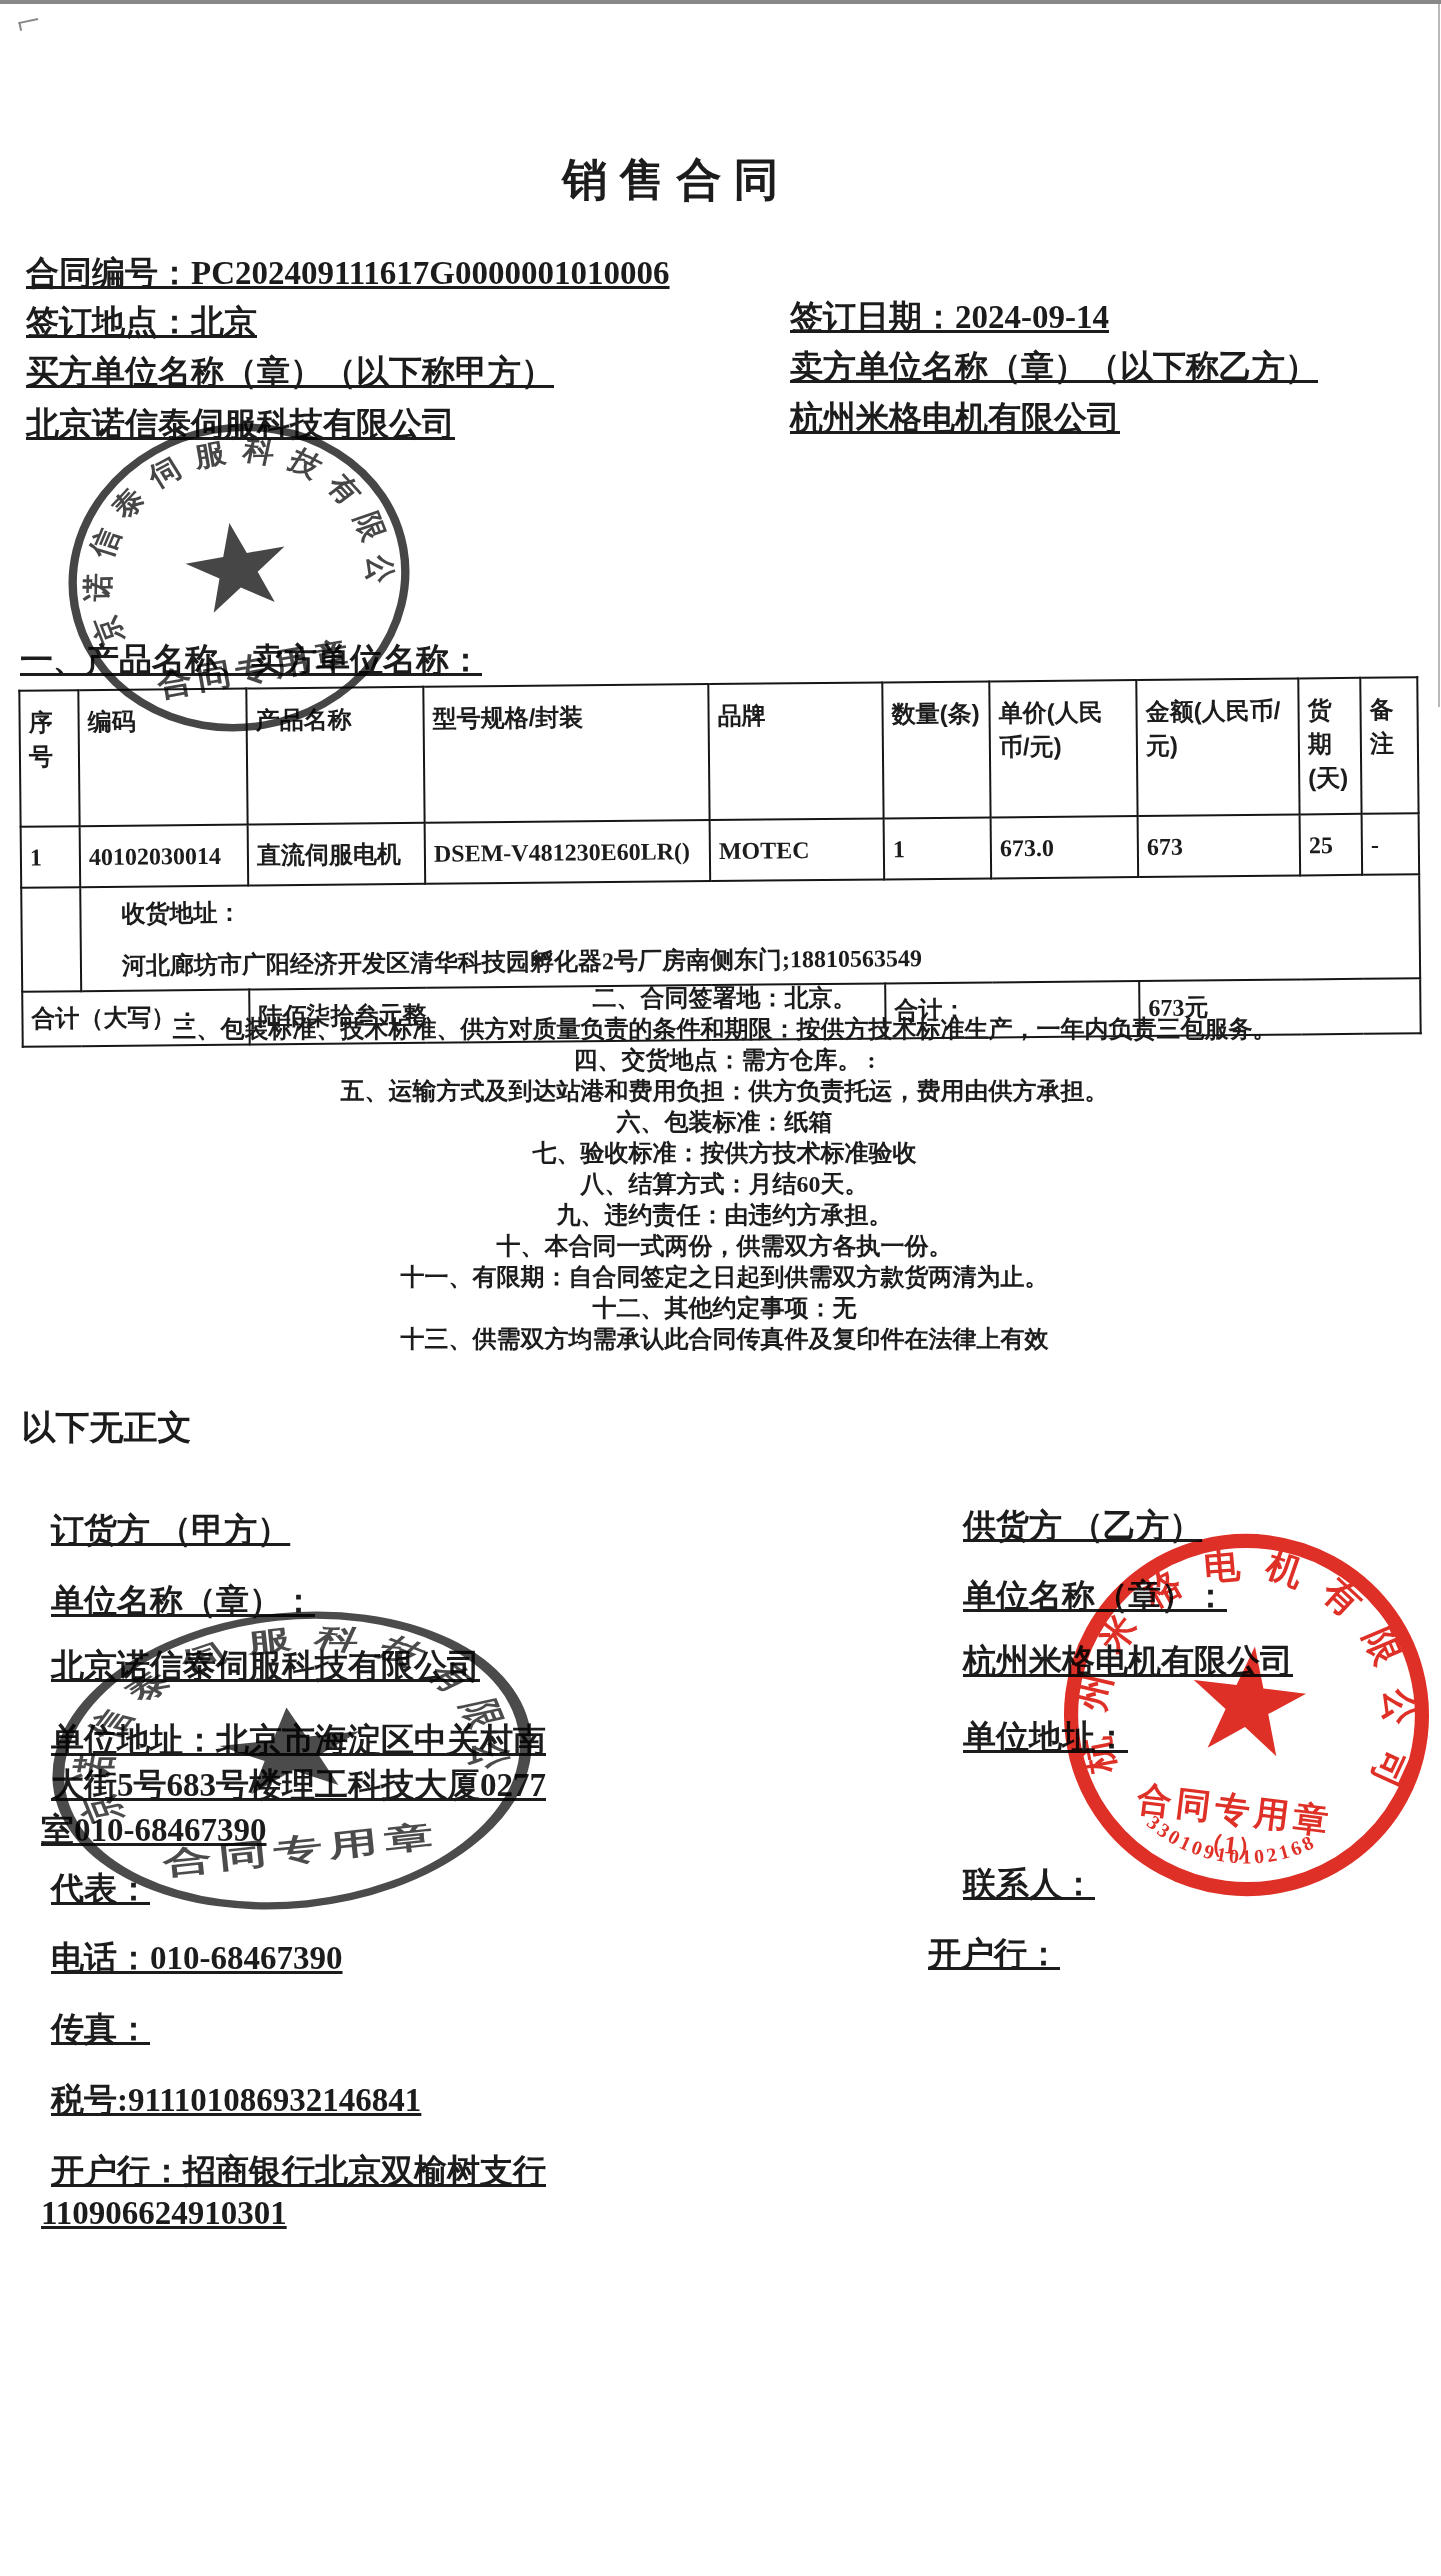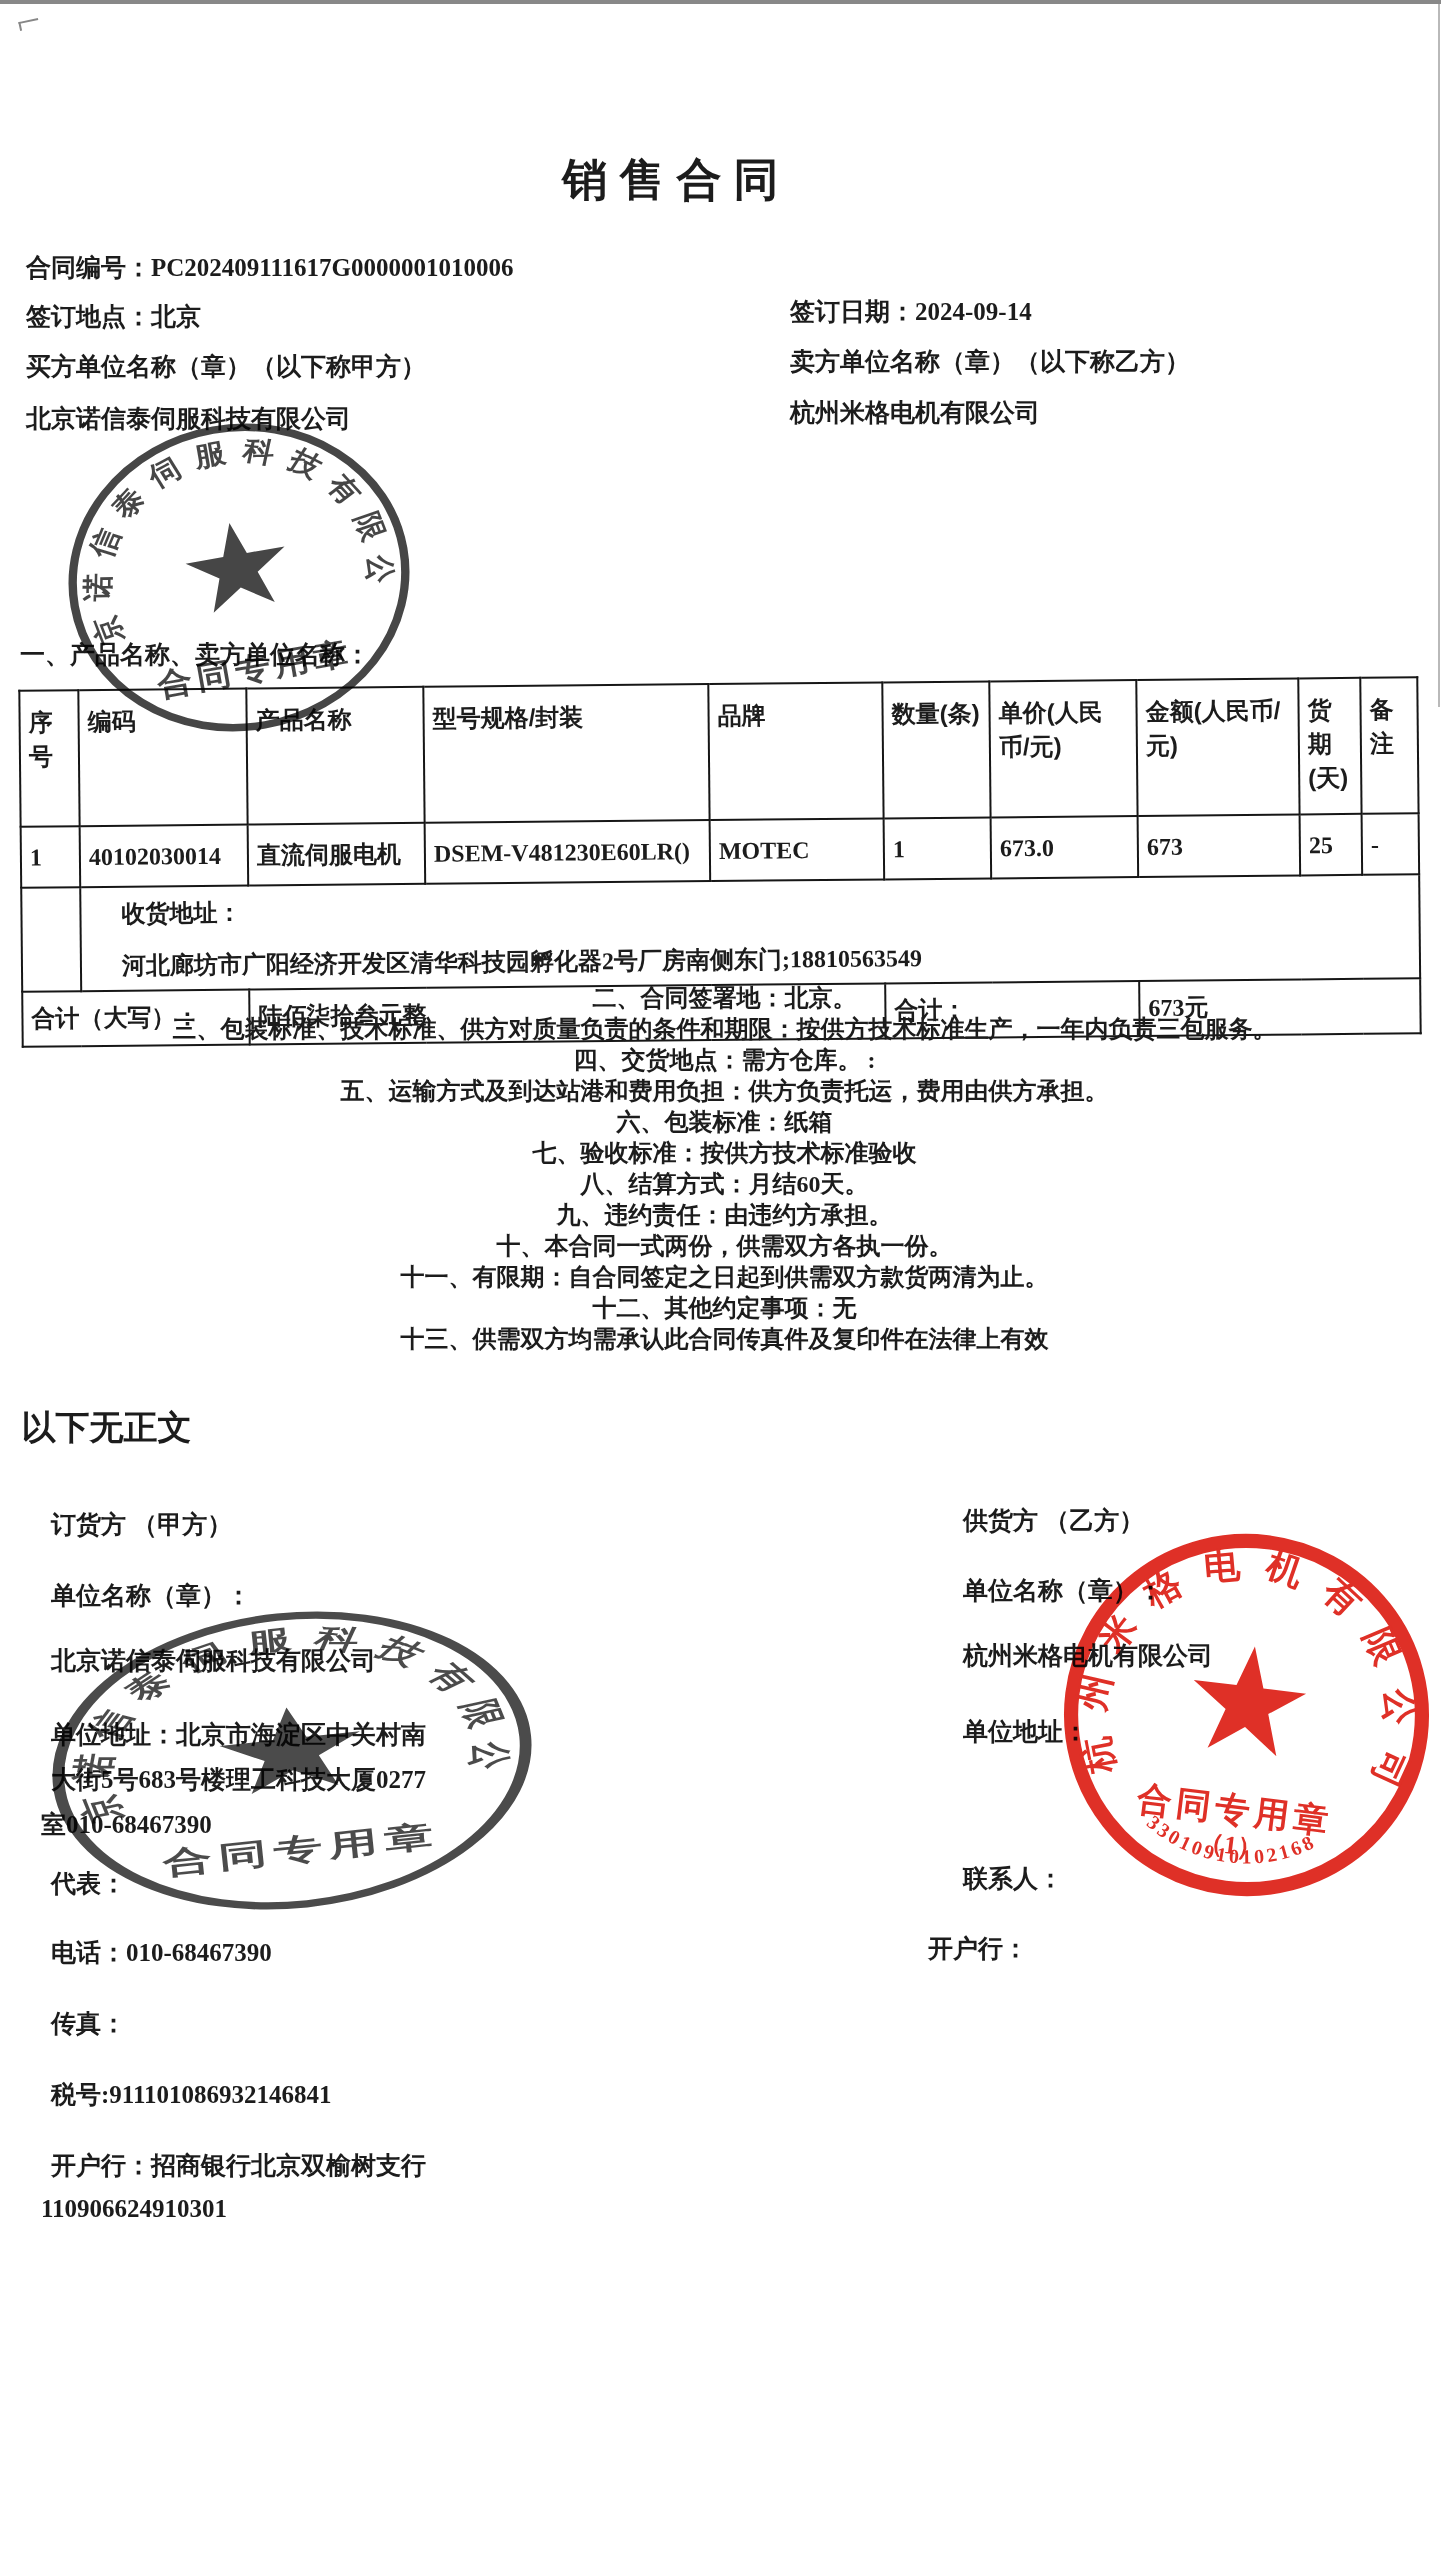--- a/index.html
+++ b/index.html
@@ -12,21 +12,21 @@
     color:#1c1c1c;
     overflow:hidden;
   }
   .scan-edge{position:absolute;right:1.4px;top:0;width:1.4px;height:703px;background:#b9b9b9;}
   .corner-tick{position:absolute;left:19px;top:16px;width:17.6px;height:6.8px;border-left:2.7px solid #555;border-top:2px solid #555;transform:rotate(-12deg);opacity:.7;}
 
   .doc-title{
     position:absolute;left:0;right:88px;top:146px;
     text-align:center;font-size:45px;font-weight:bold;letter-spacing:12px;
   }
-  .line{position:absolute;font-size:25px;font-weight:bold;white-space:nowrap;}
+  .line{position:absolute;font-size:33px;font-weight:bold;white-space:nowrap;text-decoration:underline;}
 
   
   .tbl-wrap{position:absolute;left:20px;top:679px;width:1400px;transform:rotate(-0.55deg);}
   table.grid{border-collapse:collapse;width:1400px;table-layout:fixed;font-weight:bold;}
   table.grid th,table.grid td{
     border:2.7px solid #161616;
     font-size:24px;line-height:1.42;
     padding:6.8px 8px;vertical-align:middle;
     overflow:hidden;text-align:left;font-weight:bold;
   }

